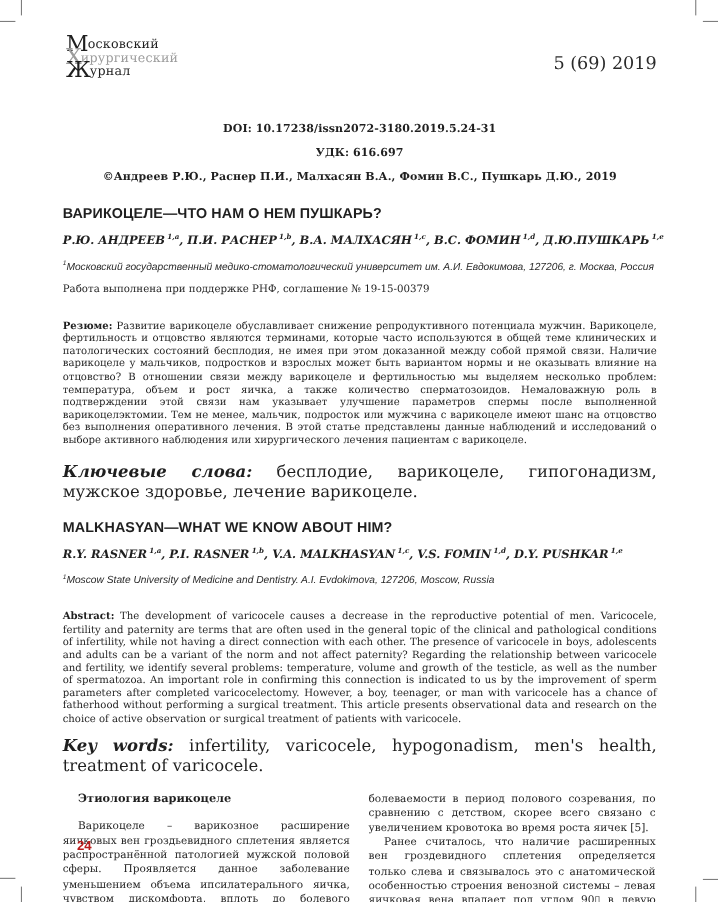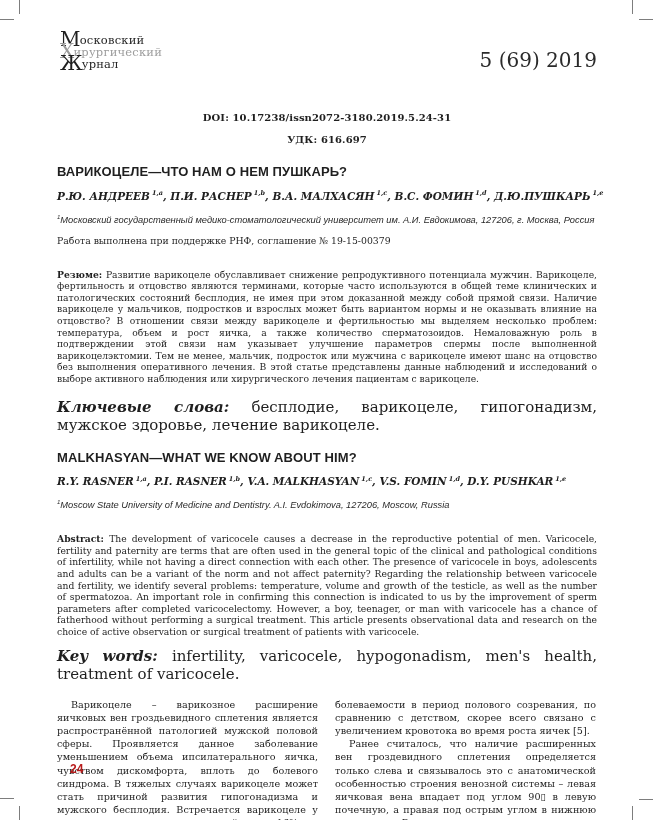--- a/index.html
+++ b/index.html
@@ -7,21 +7,21 @@
         font-family:"DejaVu Serif","Liberation Serif",serif;color:#1f1f1f;}
   
   .crop{position:absolute;background:#7d7d7d;}
   .crop.v{width:1px;height:14px;}
   .crop.h{width:14px;height:1px;}
   
   .logo{position:absolute;left:60px;top:34px;line-height:12px;}
   .logo-line{font-size:11.5px;letter-spacing:.2px;white-space:nowrap;}
   .logo-cap{font-size:20px;line-height:0;vertical-align:-2px;margin-right:-1px;}
   .logo-gray{color:#9c9c9c;}
-  .issue{position:absolute;right:56px;top:48px;font-size:20px;color:#2a2a2a;}
+  .issue{position:absolute;right:56px;top:48px;font-size:16px;color:#2a2a2a;}
   
   .content{position:absolute;left:57px;top:112px;width:540px;}
   .meta-line{font-size:10px;font-weight:bold;line-height:12px;margin-bottom:10px;letter-spacing:.1px;text-align:center;}
   .title{font-family:"Liberation Sans","DejaVu Sans",sans-serif;font-weight:bold;
          font-size:13px;margin:18px 0 0 0;letter-spacing:.1px;}
   .authors{font-size:10.5px;font-weight:bold;font-style:italic;margin-top:10px;white-space:nowrap;}
   .authors sup{font-size:6.5px;margin-left:2px;}
   .affil{font-family:"Liberation Sans","DejaVu Sans",sans-serif;font-style:italic;
          font-size:9.3px;margin-top:12px;color:#2a2a2a;}
   .affil sup{font-size:6px;}
@@ -58,20 +58,21 @@
     <div class="logo-line"><span class="logo-cap">М</span><span>осковский</span></div>
     <div class="logo-line logo-gray"><span class="logo-cap">Х</span><span>ирургический</span></div>
     <div class="logo-line"><span class="logo-cap">Ж</span><span>урнал</span></div>
   </div>
   <div class="issue">5 (69) 2019</div>
 
   <div class="content">
 
     <div class="meta-line">DOI: 10.17238/issn2072-3180.2019.5.24-31</div>
     <div class="meta-line">УДК: 616.697</div>
+    <div class="meta-line">©Андреев Р.Ю., Раснер П.И., Малхасян В.А., Фомин В.С., Пушкарь Д.Ю., 2019</div>
 
     <h1 class="title">ВАРИКОЦЕЛЕ—ЧТО НАМ О НЕМ ПУШКАРЬ?</h1>
 
     <div class="authors">
       <span><span>Р.Ю. АНДРЕЕВ</span><sup>1,a</sup><span>, </span></span><span><span>П.И. РАСНЕР</span><sup>1,b</sup><span>, </span></span><span><span>В.А. МАЛХАСЯН</span><sup>1,c</sup><span>, </span></span><span><span>В.С. ФОМИН</span><sup>1,d</sup><span>, </span></span><span><span>Д.Ю.ПУШКАРЬ</span><sup>1,e</sup></span>
     </div>
 
     <div class="affil"><sup>1</sup><span>Московский государственный медико-стоматологический университет им. А.И. Евдокимова, 127206, г. Москва, Россия</span></div>
 
     <div class="funding">Работа выполнена при поддержке РНФ, соглашение № 19-15-00379</div>
@@ -87,20 +88,21 @@
     </div>
 
     <div class="affil"><sup>1</sup><span>Moscow State University of Medicine and Dentistry. A.I. Evdokimova,  127206, Moscow, Russia</span></div>
 
     <p class="abstract"><span class="lbl">Abstract:</span><span> The development of varicocele causes a decrease in the reproductive potential of men. Varicocele, fertility and paternity are terms that are often used in the general topic of the clinical and pathological conditions of infertility, while not having a direct connection with each other. The presence of varicocele in boys, adolescents and adults can be a variant of the norm and not affect paternity? Regarding the relationship between varicocele and fertility, we identify several problems: temperature, volume and growth of the testicle, as well as the number of spermatozoa. An important role in confirming this connection is indicated to us by the improvement of sperm parameters after completed varicocelectomy. However, a boy, teenager, or man with varicocele has a chance of fatherhood without performing a surgical treatment. This article presents observational data and research on the choice of active observation or surgical treatment of patients with varicocele.</span></p>
 
     <p class="keywords" style="margin-top:8px;"><span class="lbl">Key words:</span><span> infertility, varicocele, hypogonadism, men's health, treatment of varicocele.</span></p>
 
     <div class="columns">
       <div class="col">
+        <h3 class="section-heading">Этиология варикоцеле</h3>
         <p class="indent">Варикоцеле – варикозное расширение яичковых вен гроздьевидного сплетения является распространённой патологией мужской половой сферы. Проявляется данное заболевание уменьшением объема ипсилатерального яичка, чувством дискомфорта, вплоть до болевого синдрома. В тяжелых случаях варикоцеле может стать причиной развития гипогонадизма и мужского бесплодия. Встречается варикоцеле у подростков и взрослых с частотой около 16%, но распространенность заболевания может быть недооценена, поскольку оно нередко бывает пропущено на профилактических осмотрах и ежегодных диспансеризациях [1; 2; 3; 4]. Резкое увеличение за-</p>
       </div>
       <div class="col">
         <p>болеваемости в период полового созревания, по сравнению с детством, скорее всего связано с увеличением кровотока во время роста яичек [5].</p>
         <p class="indent">Ранее считалось, что наличие расширенных вен гроздевидного сплетения определяется только слева и связывалось это с анатомической особенностью строения венозной системы – левая яичковая вена впадает под углом 90▯ в левую почечную, а правая под острым углом в нижнюю полую вену. В связи с этим, развитие варикоцеле объясняли чаще всего с позиций теории «аортомезентериального пинцета» – высокое давление в левой почечной вене развивается в ортостазе вследствие сдавления левой почечной вены между верхней брыжеечной артерией и аортой в точке, где впадает левая яичковая вена.</p>
       </div>
     </div>
 
   </div>
 

